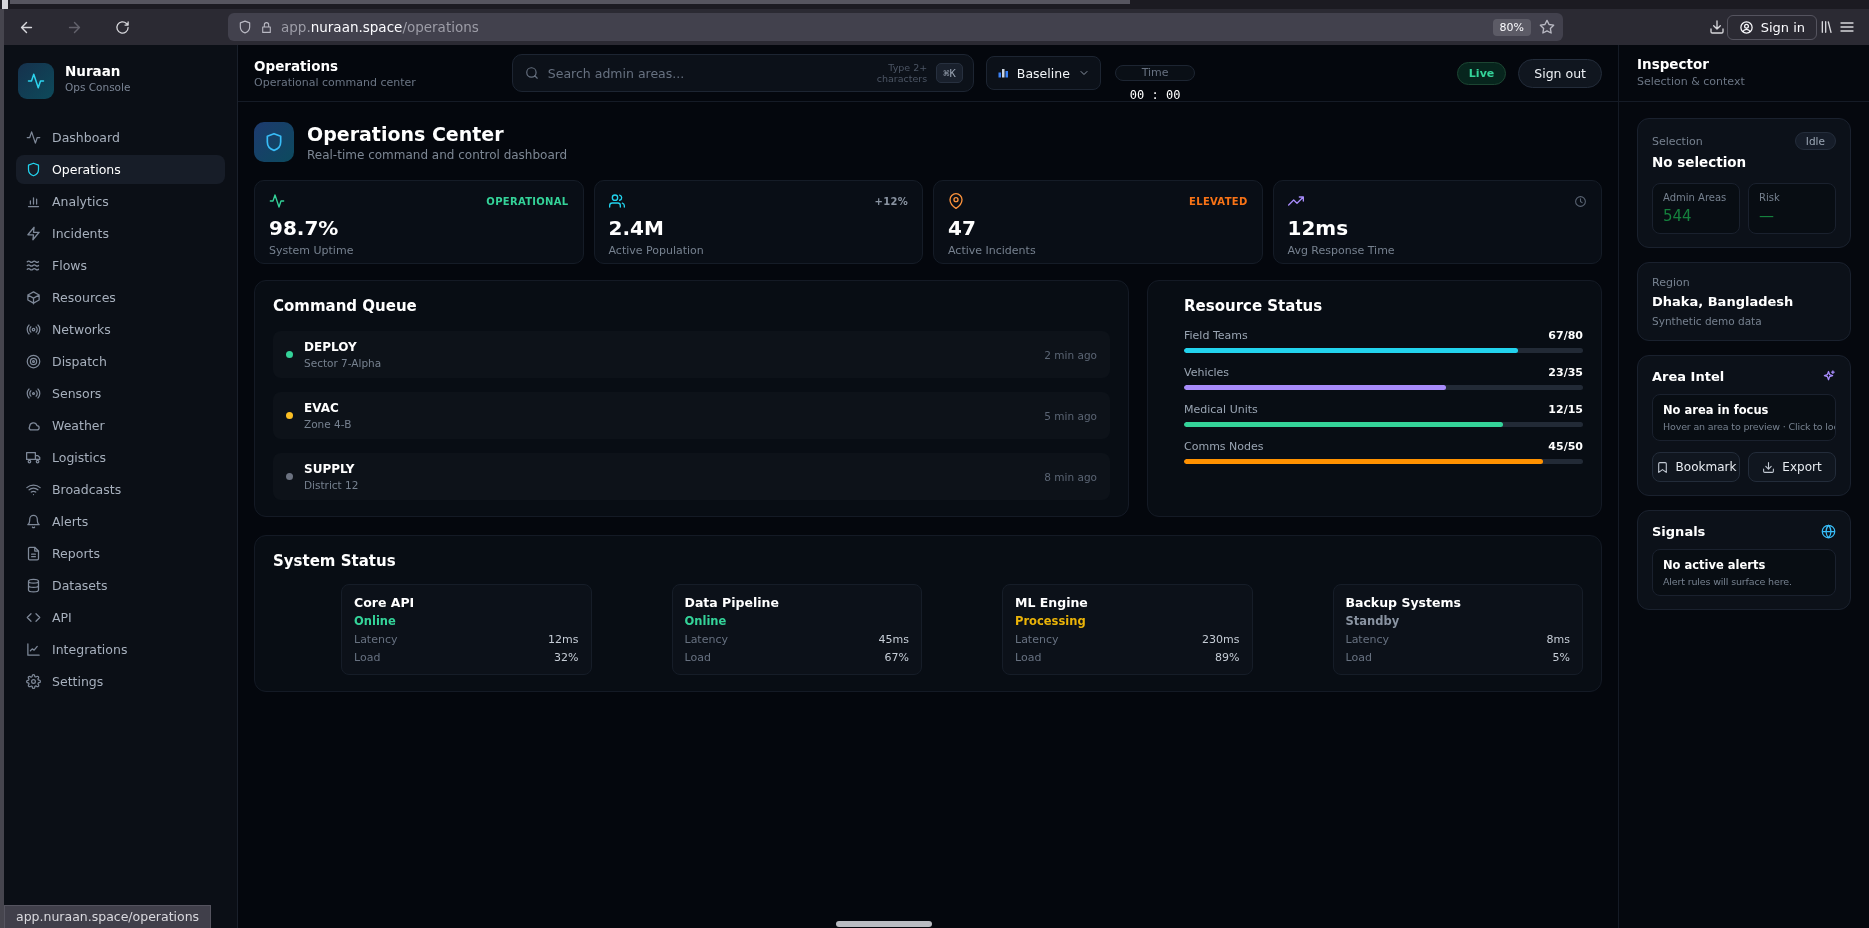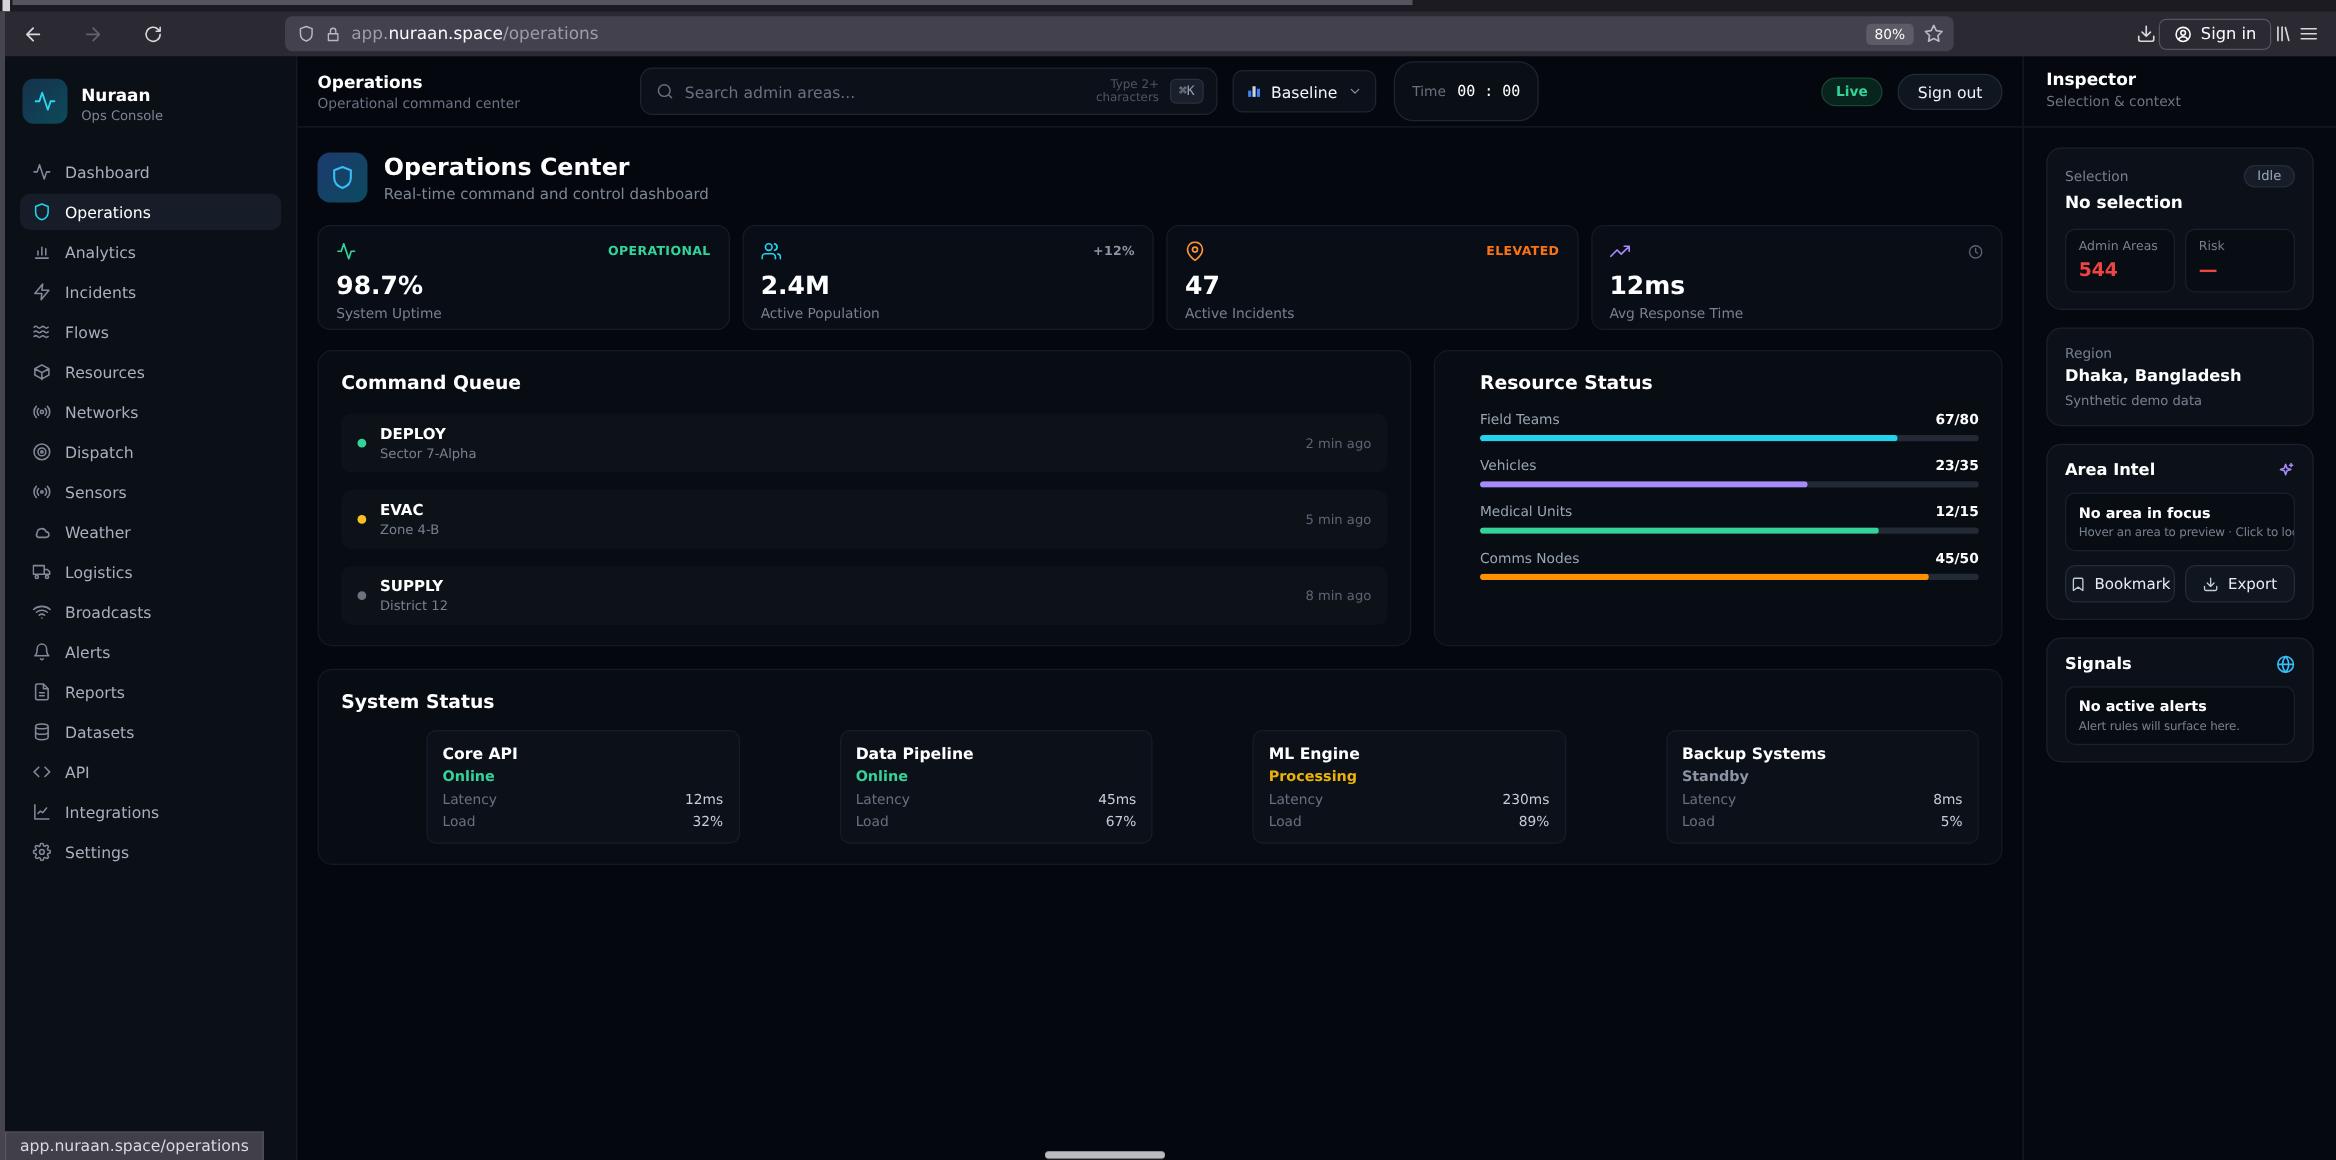--- a/index.html
+++ b/index.html
@@ -27,21 +27,21 @@
   #chrome-right { margin-left:auto; display:flex; align-items:center; }
   #signin-btn { display:flex; align-items:center; gap:7px; border:1px solid #55545f; border-radius:6px;
     padding:4px 11px; color:#fbfbfe; font-size:13px; }
 
   
   #app { display:flex; height:883px; background:#04070d; }
   #win-edge { position:fixed; left:0; top:9px; bottom:0; width:4px; background:#46454e; z-index:40; }
 
   
   #sidebar { width:238px; background:#0b0f16; border-right:1px solid #1a202b; padding:16px 12px 0 16px; flex:none; }
-  #brand { display:flex; gap:11px; align-items:flex-end; margin:2px 0 24px 2px; }
+  #brand { display:flex; gap:11px; align-items:flex-start; margin:2px 0 24px 2px; }
   #brand-logo { width:36px; height:36px; border-radius:9px; background:linear-gradient(135deg,#16314d,#0d4a5a);
     display:flex; align-items:center; justify-content:center; color:#2dd4ee; }
   #brand-name { font-size:13.5px; font-weight:bold; color:#fff; }
   #brand-sub { font-size:10.5px; color:#7b8595; margin-top:2px; }
   .nav-item { display:flex; align-items:center; gap:11px; padding:7px 10px; border-radius:8px;
     color:#a7b0bd; font-size:12.5px; margin-bottom:3px; cursor:default; }
   .nav-item .nico { color:#7f8999; display:flex; }
   .nav-item.active { background:#171d28; color:#ffffff; }
   .nav-item.active .nico { color:#22d3ee; }
 
@@ -53,22 +53,22 @@
   #search-box { margin-left:96px; width:462px; height:38px; background:#0c1119; border:1px solid #1d2532;
     border-radius:10px; display:flex; align-items:center; padding:0 10px 0 12px; gap:9px; }
   #search-input { flex:1; background:transparent; border:none; outline:none; color:#cdd4dd; font-size:12.5px;
     font-family:inherit; min-width:0; }
   #search-input::placeholder { color:#677180; }
   #search-hint { font-size:9.5px; color:#4c5564; text-align:right; line-height:1.2; white-space:nowrap; }
   #search-kbd { background:#19202c; border:1px solid #27303f; border-radius:5px; color:#97a1b0;
     font-size:10.5px; padding:3px 6px; }
   #baseline-select { margin-left:12px; height:32px; background:#0c1119; border:1px solid #1d2532; border-radius:8px;
     display:flex; align-items:center; gap:8px; padding:16px 10px; font-size:12.5px; color:#f2f5f8; }
-  #time-pill { margin-left:14px; height:48px; border:1px solid #1d2532; border-radius:16px; background:#0a0f16;
-    display:flex; align-items:center; gap:9px; padding:0 14px; }
+  #time-pill { margin-left:14px; height:16px; border:1px solid #1d2532; border-radius:16px; background:#0a0f16;
+    display:flex; align-items:center; gap:9px; padding:0 14px;flex-direction:column; }
   #time-label { font-size:11px; color:#677180; }
   #time-value { font-size:12px; color:#fff; }
   #hdr-right { margin-left:auto; display:flex; align-items:center; gap:12px; }
   #live-badge { background:#07251d; border:1px solid #1c4532; color:#34d399; font-size:11px; font-weight:bold;
     padding:4px 11px; border-radius:999px; }
   #signout-btn { background:#10161f; border:1px solid #232c3a; border-radius:999px; padding:6px 15px;
     color:#eef2f6; font-size:12.5px; }
 
   
   #content { flex:1; padding:14px 16px; }
@@ -122,21 +122,21 @@
   #insp-body { padding:16px 18px; display:flex; flex-direction:column; gap:14px; }
   .insp-card { background:#0c1119; border:1px solid #1a212e; border-radius:12px; padding:13px 14px; }
   .insp-label { font-size:11px; color:#76818f; }
   .insp-card-head { display:flex; align-items:center; }
   #idle-badge { margin-left:auto; background:#161d29; border:1px solid #242d3b; color:#9aa5b3; font-size:10.5px;
     border-radius:999px; padding:2px 10px; }
   #sel-value { font-size:13.5px; font-weight:bold; color:#fff; margin-top:4px; }
   #sel-stats { display:flex; gap:8px; margin-top:13px; }
   .stat-box { flex:1; background:#080d13; border:1px solid #1a212e; border-radius:8px; padding:8px 10px; }
   .stat-label { font-size:10px; color:#76818f; white-space:nowrap; }
-  .stat-value { font-size:15px; font-weight:bold; color:#ef4444; margin-top:4px; }
+  .stat-value { font-size:15px; font-weight:normal; color:#15803d; margin-top:4px; }
   #region-value { font-size:13px; font-weight:bold; color:#fff; margin-top:5px; }
   #region-note { font-size:10.5px; color:#76818f; margin-top:6px; }
   .insp-h { font-size:13px; font-weight:bold; color:#fff; }
   .insp-head-icon { margin-left:auto; display:flex; }
   .empty-box { margin-top:10px; background:#080d13; border:1px solid #1a212e; border-radius:8px; padding:8px 10px; overflow:hidden; }
   .empty-title { font-size:11.5px; font-weight:bold; color:#fff; }
   .empty-hint { font-size:9.5px; letter-spacing:-.15px; color:#76818f; margin-top:4px; white-space:nowrap; }
   #intel-btns { display:flex; gap:8px; margin-top:11px; }
   .insp-btn { flex:1; height:30px; background:#10161f; border:1px solid #232c3a; border-radius:8px;
     display:flex; align-items:center; justify-content:center; gap:7px; font-size:12px; color:#e8ecf1; }

